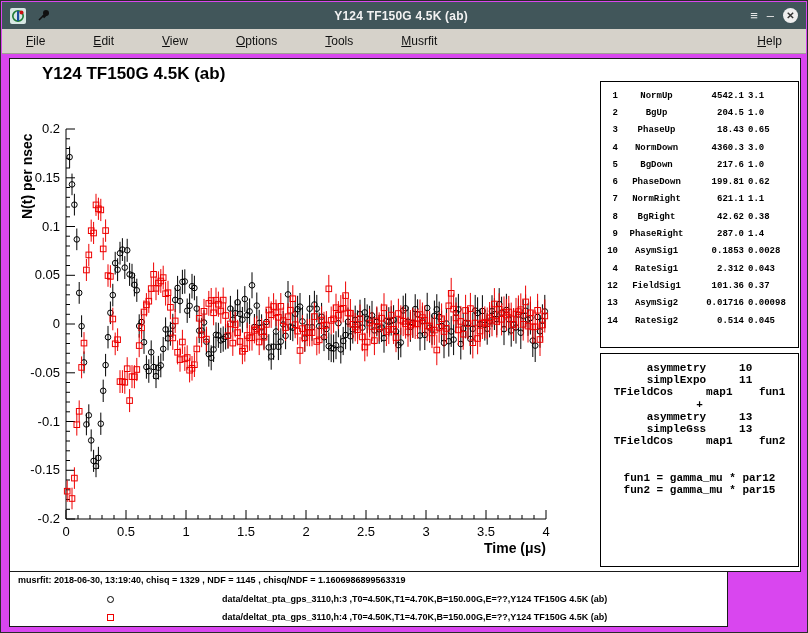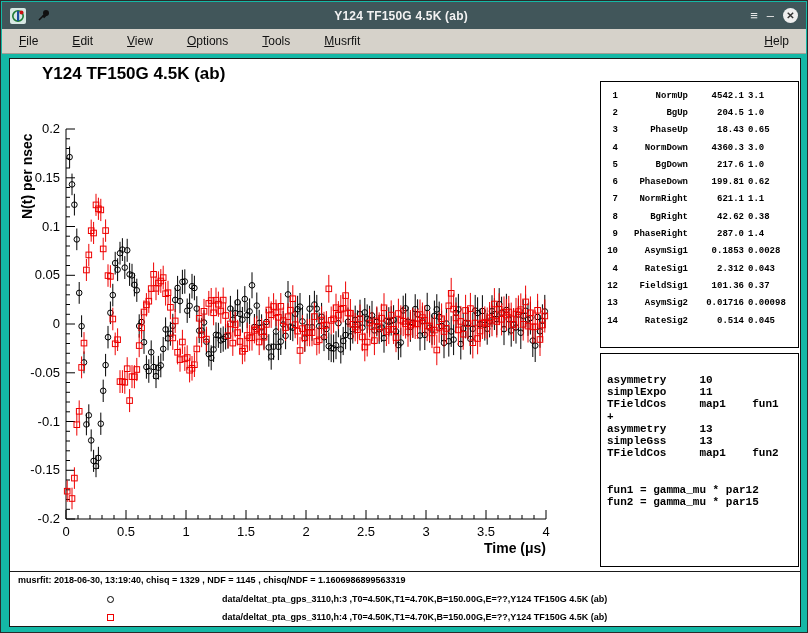--- a/index.html
+++ b/index.html
@@ -1,69 +1,69 @@
 <!DOCTYPE html>
 <html><head>
 <meta charset="utf-8">
 <style>
   * { margin:0; padding:0; box-sizing:border-box; }
   html,body { width:808px; height:633px; }
   body { font-family:"Liberation Sans", sans-serif; background:#777; }
 
-  #window { position:relative; width:808px; height:633px; background:#14b8a6;
+  #window { position:relative; width:808px; height:633px; background:#d946ef;
             border:1px solid #2b2b2b; overflow:hidden; }
 
   
   #titlebar { position:absolute; left:1px; top:1px; right:1px; height:27px;
               background:#41565a; display:flex; align-items:center; color:#fff; }
   #titlebar .tb-icon { display:inline-flex; align-items:center; justify-content:center;
                        width:18px; height:18px; margin-left:7px; }
   #window-title { flex:1; text-align:center; font-size:12px; font-weight:bold;
                   color:#f2f2f2; letter-spacing:.2px; }
   #tb-right { display:flex; align-items:center; margin-right:8px; gap:9px; }
   .tb-glyph { color:#e8e8e8; font-size:13px; line-height:13px; cursor:default; }
   #close-btn { width:15px; height:15px; border-radius:50%; background:#efefef;
                color:#333; font-size:10px; font-weight:bold; display:flex;
                align-items:center; justify-content:center; }
 
   
   #menubar { position:absolute; left:1px; top:28px; right:1px; height:25px;
              background:#d6d2ca; border-bottom:1px solid #a39f96;
              display:flex; align-items:center; font-size:12px; color:#111; }
-  .menu-item { padding:4px 17px; cursor:default; }
+  .menu-item { padding:4px 24px; cursor:default; }
   #menu-spacer { flex:1; }
   .accel u { text-decoration:underline; }
 
   
   #main-box { position:absolute; left:8px; top:57px; width:792px; height:514px;
               background:#fff; border:1px solid #1a1a1a; overflow:hidden; }
   #page-title { position:absolute; left:32px; top:5px; font-size:17px;
                 font-weight:bold; color:#000; }
   #plot-svg { position:absolute; left:0; top:0; }
 
   
   #params-box { position:absolute; left:590px; top:22px; width:199px; height:267px;
                 border:1px solid #000; background:#fff;
                 font-family:"Liberation Mono","DejaVu Sans Mono",monospace;
                 font-size:9px; font-weight:bold; padding:5px 4px 0 4px; overflow:hidden; }
   .prow { display:flex; align-items:center; height:17.3px; }
   .pn   { width:13px; text-align:right; }
-  .pname{ margin-left:7px; flex:1; text-align:right; }
+  .pname{ margin-left:7px; flex:1; text-align:center; }
   .pval { width:56px; text-align:right; }
   .perr { width:46px; margin-left:4px; text-align:left; }
 
   
   #theory-box { position:absolute; left:590px; top:294px; width:199px; height:214px;
-                border:1px solid #000; background:#fff; padding:20px 6px;
+                border:1px solid #000; background:#fff; padding:8px 6px;
                 font-family:"Liberation Mono","DejaVu Sans Mono",monospace;
-                font-size:11px; font-weight:bold; overflow:hidden; }
+                font-size:11px; font-weight:bold; overflow:hidden;text-align:center; }
   .tline { white-space:pre; line-height:12.2px; }
 
   
-  #status-box { position:absolute; left:8px; top:570px; width:792px; height:56px;
+  #status-box { position:absolute; left:8px; top:570px; width:719px; height:56px;
                 background:#fff; border:1px solid #1a1a1a; overflow:hidden; }
   #status-text { position:absolute; left:8px; top:3px; font-size:9px;
                  font-weight:bold; color:#000; }
   .legend-row { position:absolute; left:97px; height:12px; display:flex;
                 align-items:center; }
   .lmark { display:inline-block; width:7px; height:7px; background:#fff;
            border:1px solid #000; }
   .lmark.circle { border-radius:50%; }
   .ltext { margin-left:108px; font-size:9px; font-weight:bold; white-space:nowrap; }
 </style>

